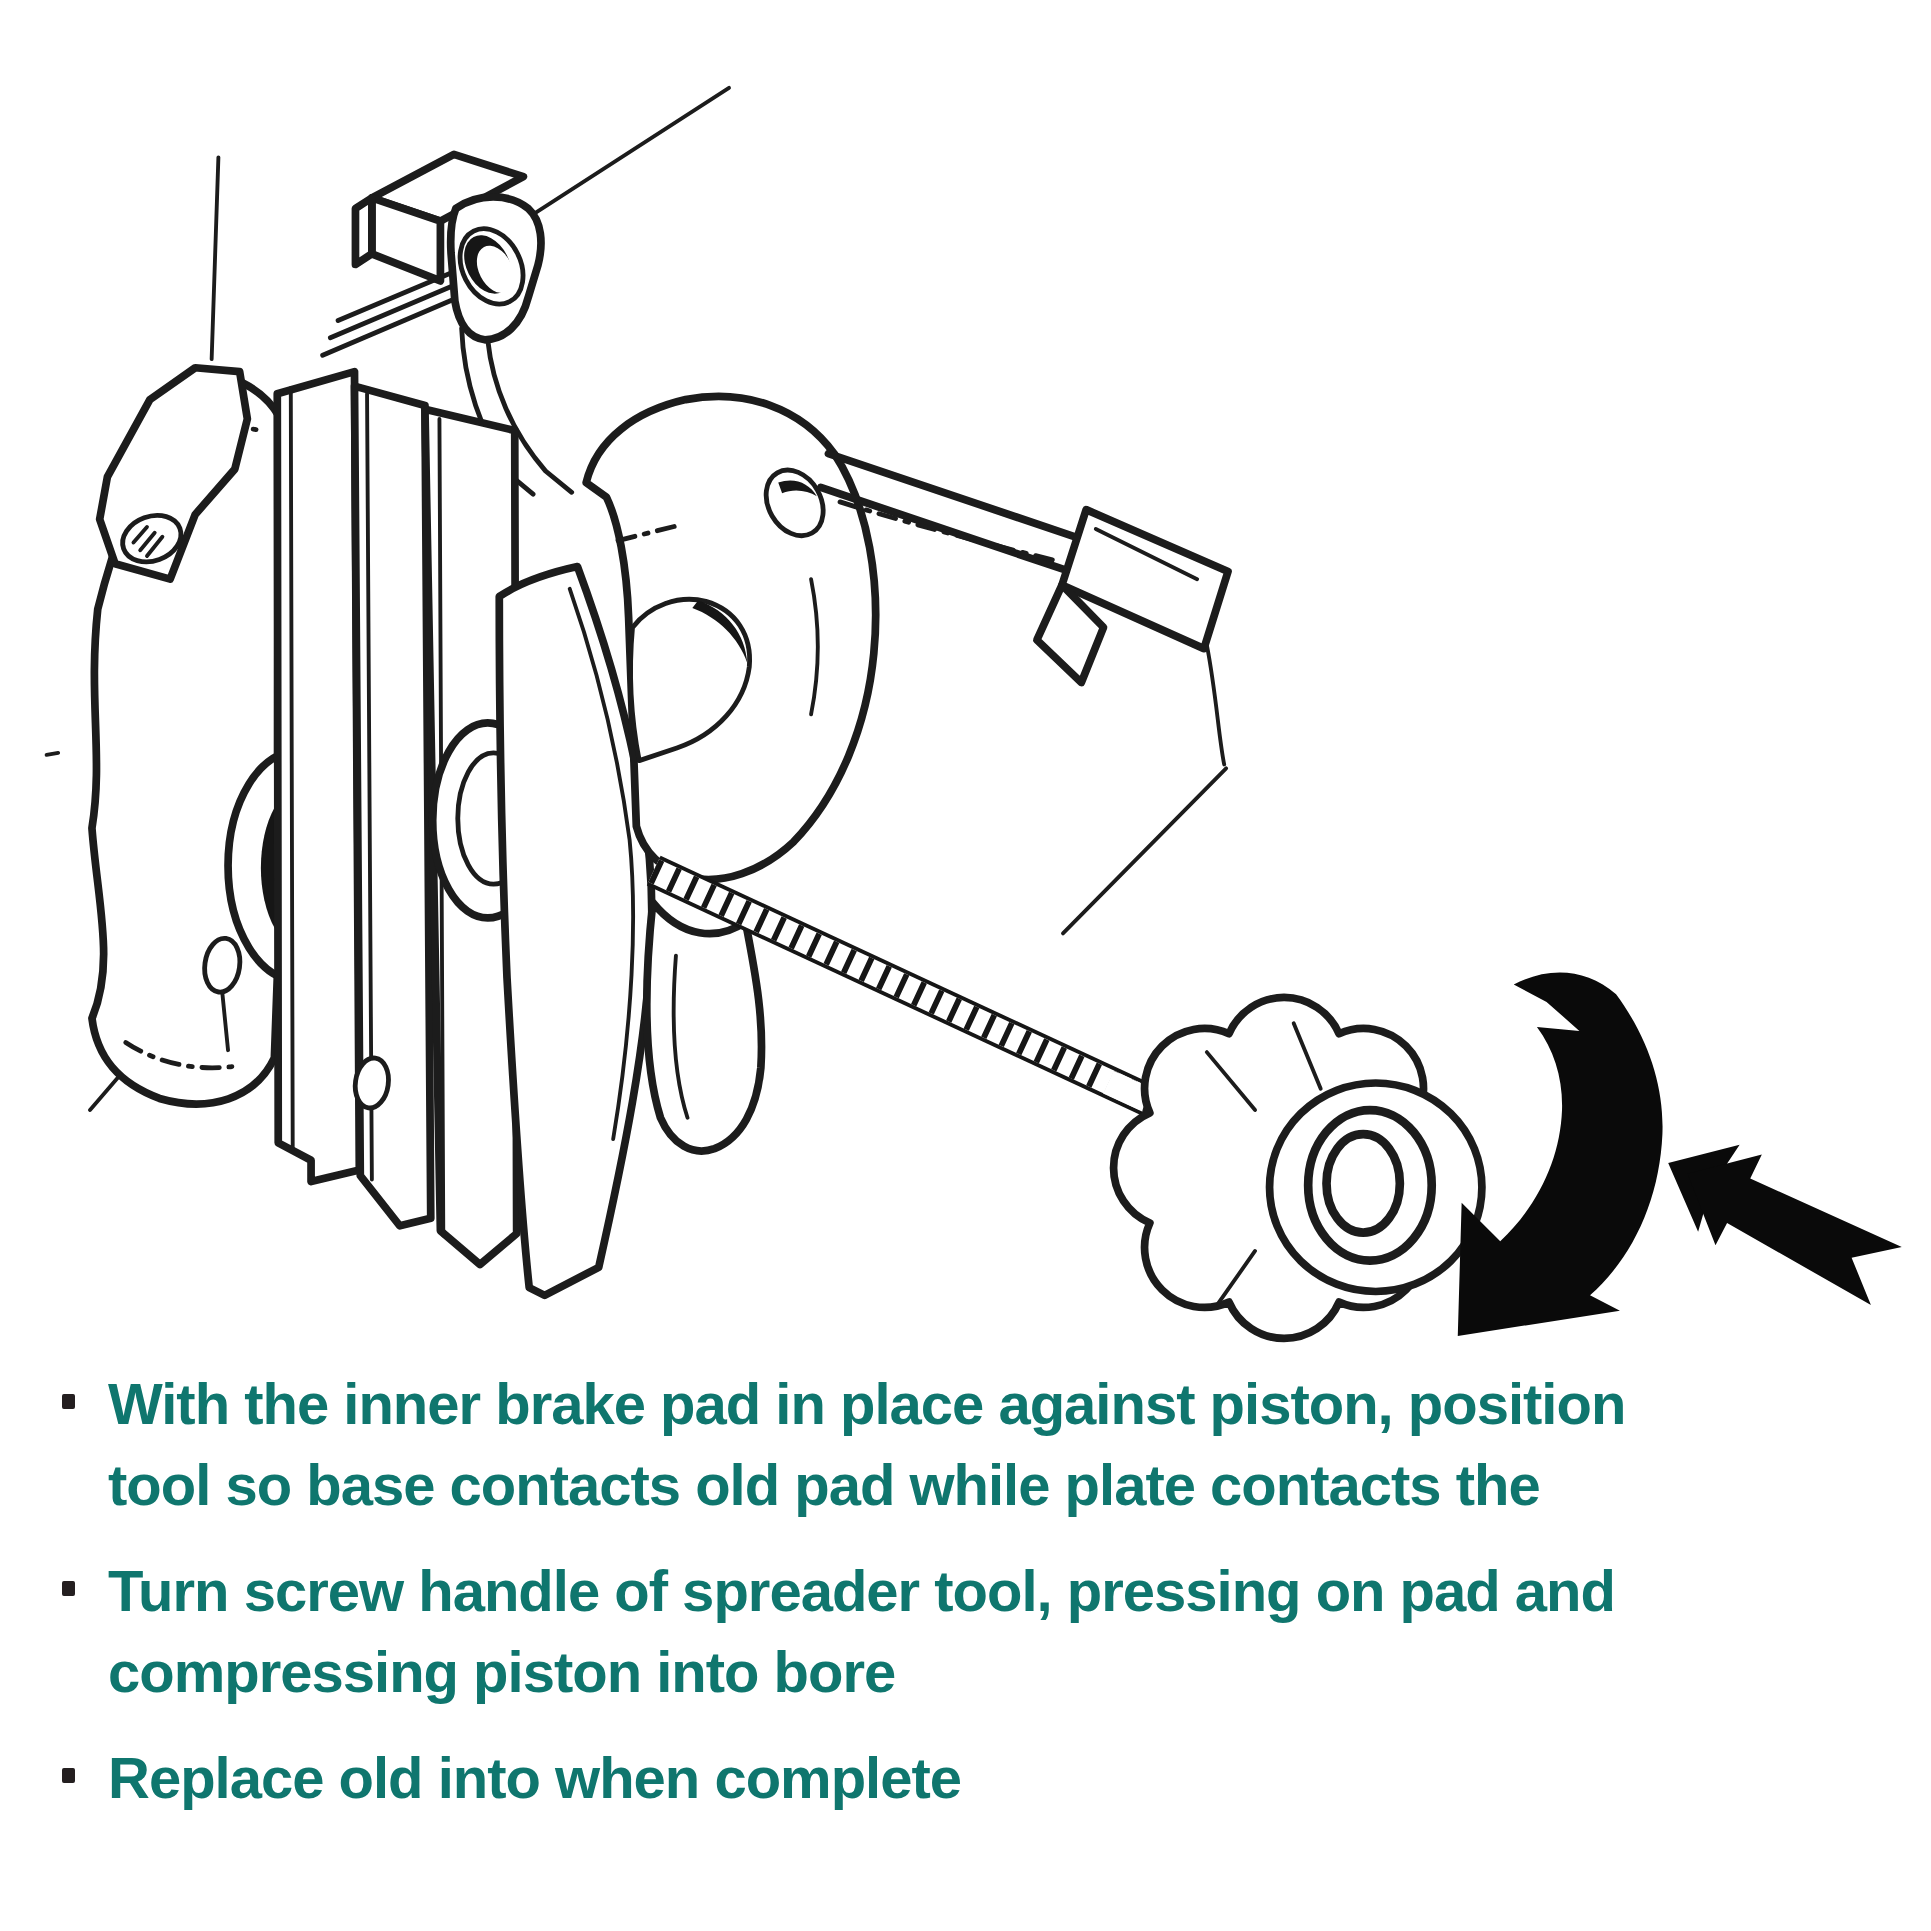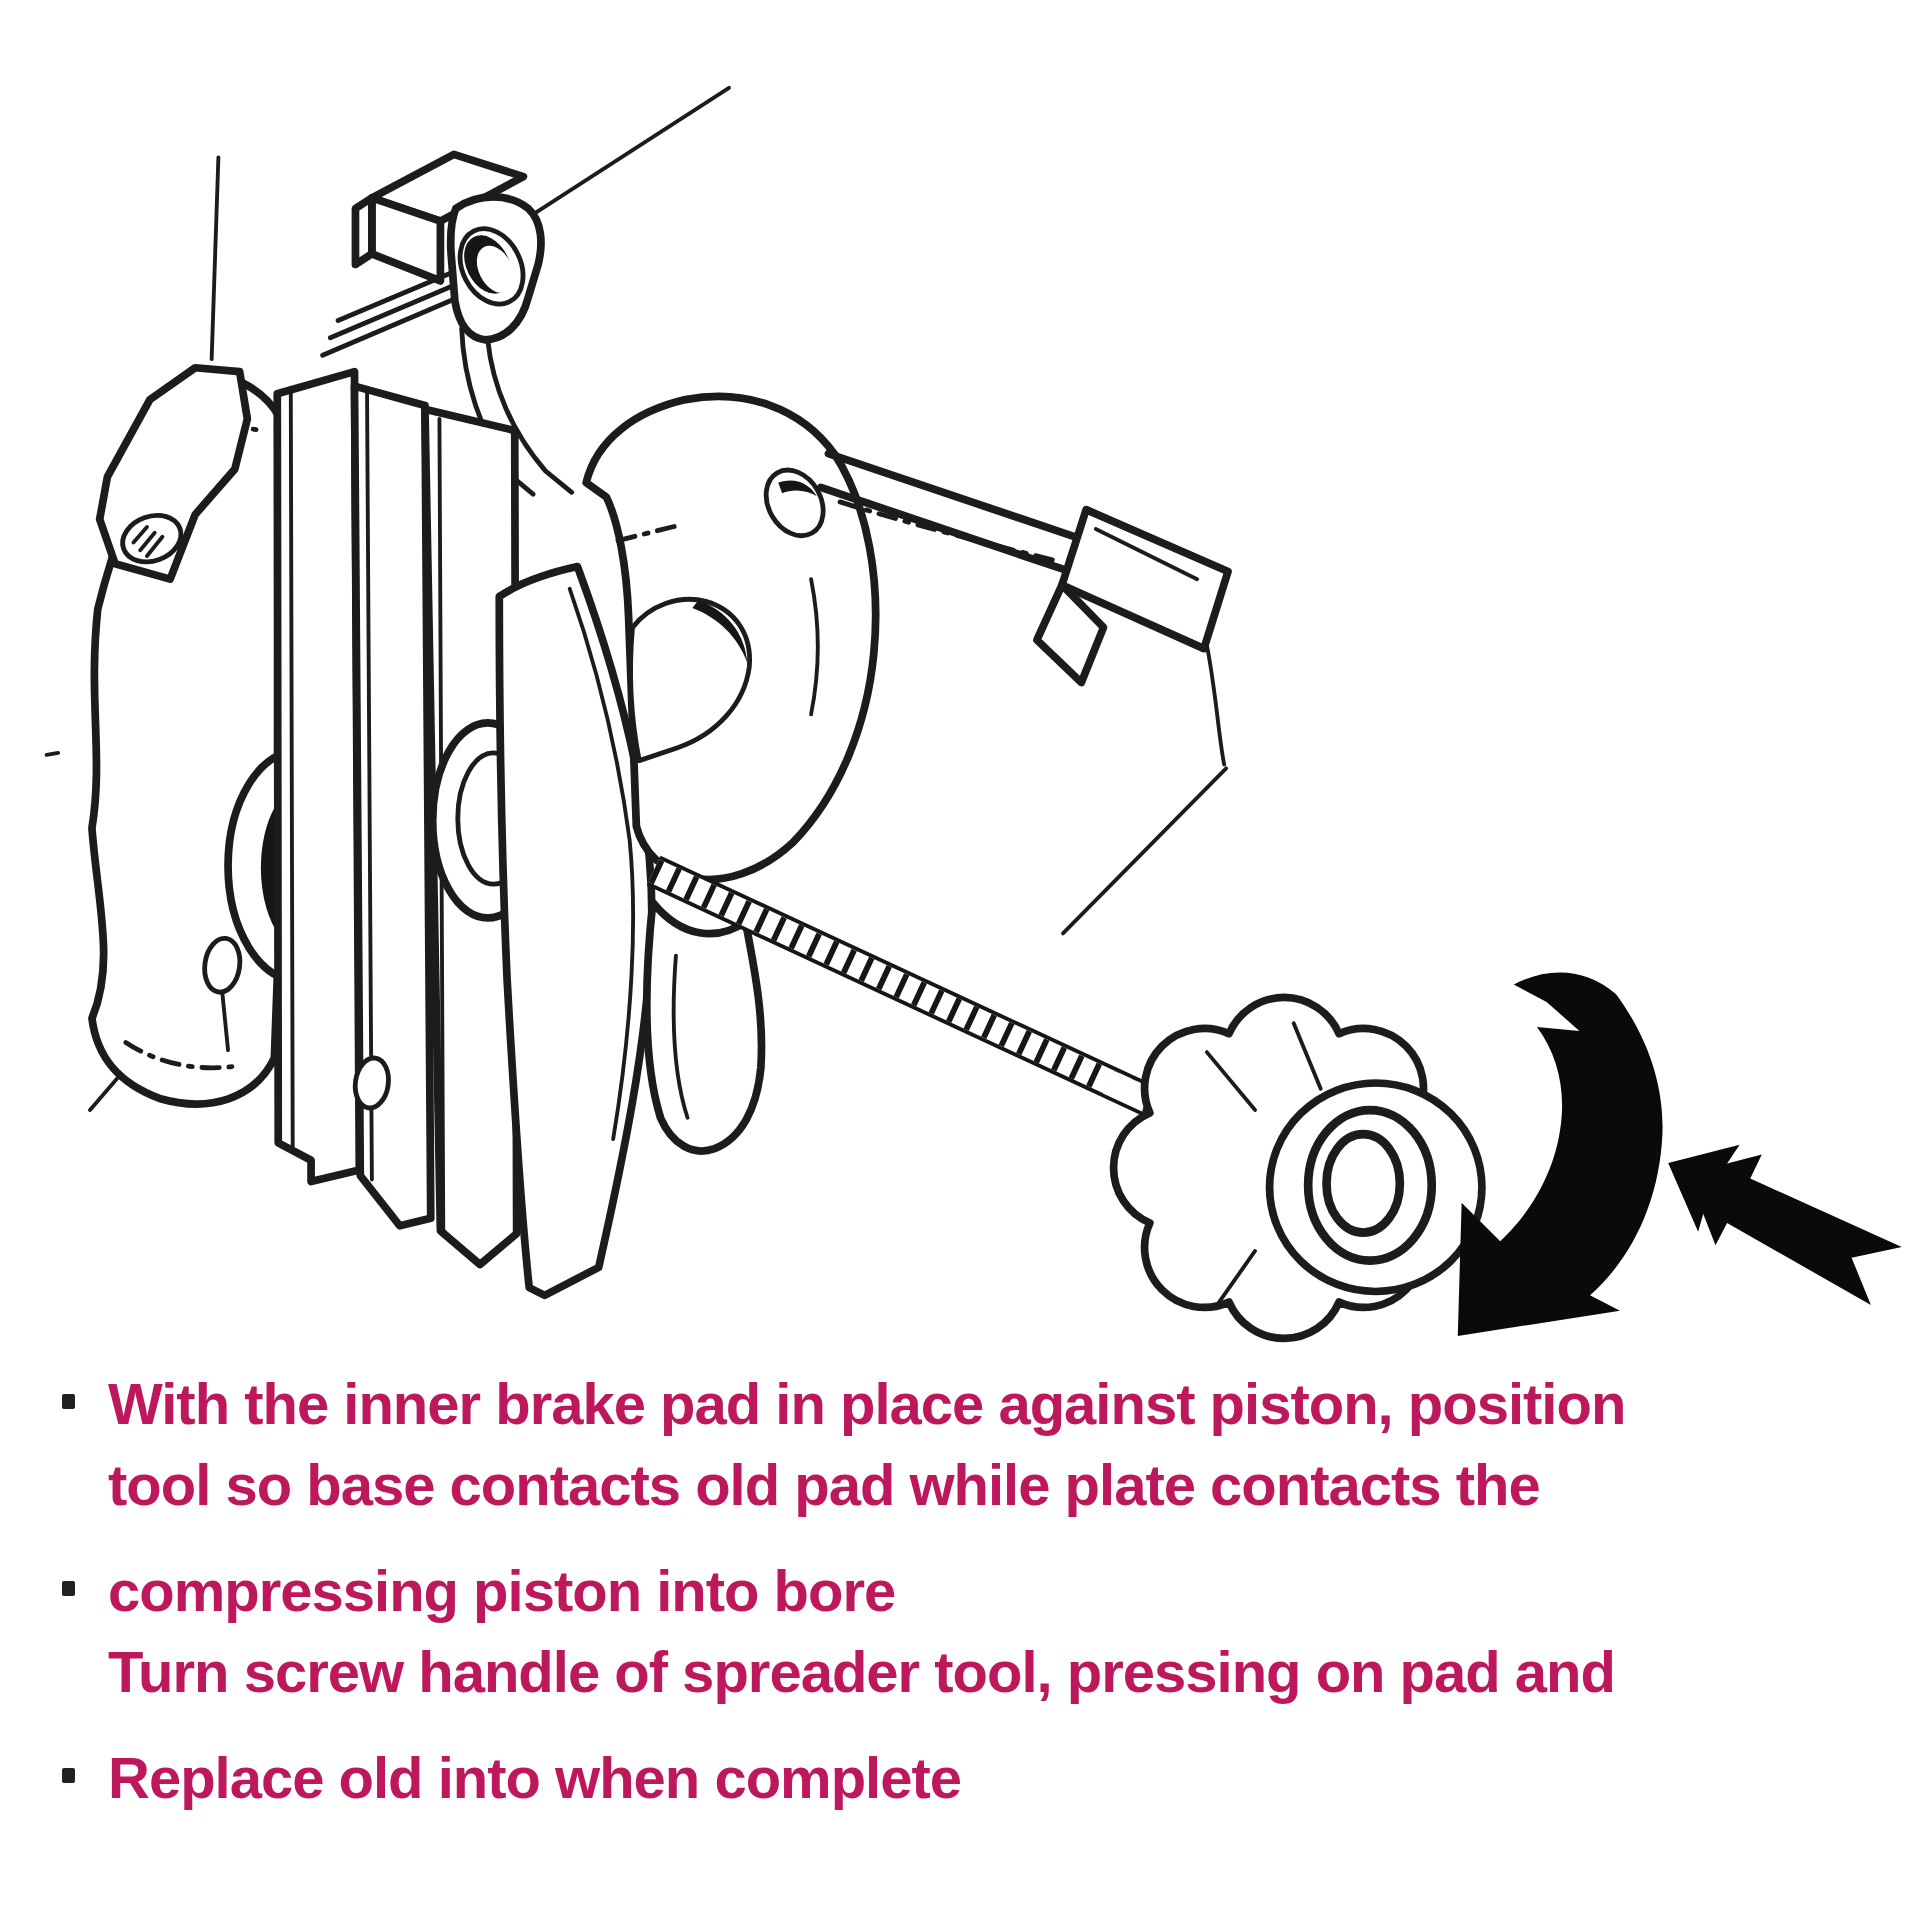--- a/index.html
+++ b/index.html
@@ -14,21 +14,21 @@
   .thin{fill:none;stroke:#1c1c1c;stroke-width:4;stroke-linecap:round;}
   .detail{fill:none;stroke:#1c1c1c;stroke-width:5;stroke-linecap:round;}
   .dashdot{fill:none;stroke:#1c1c1c;stroke-width:5;stroke-dasharray:18 10 4 10;stroke-linecap:round;}
   .darkfill{fill:#161616;stroke:none;}
   .whitefill{fill:#fff;stroke:none;}
   
   .instructions{position:absolute;left:0;top:1363px;width:1931px;}
   .item{position:relative;padding-left:108px;margin-bottom:25px;}
   .dot{position:absolute;left:62px;top:31px;width:12.6px;height:15.4px;background:#241f20;border-radius:1.9px;}
   .tline{font-weight:bold;font-size:58px;line-height:81px;letter-spacing:-1px;
-         white-space:nowrap;color:#be185d;}
+         white-space:nowrap;color:#0f766e;}
 </style>
 </head>
 <body>
 
 <div class="canvas">
 
   <div class="figure-wrap">
     <svg width="1931" height="1361" viewBox="0 0 2000 1410">
 
       <g>
@@ -162,22 +162,22 @@
   </div>
 
   <div class="instructions">
     <div class="item">
       <span class="dot"></span>
       <div class="tline">With the inner brake pad in place against piston, position</div>
       <div class="tline">tool so base contacts old pad while plate contacts the</div>
     </div>
     <div class="item">
       <span class="dot"></span>
+      <div class="tline">Turn screw handle of spreader tool, pressing on pad and</div>
       <div class="tline">compressing piston into bore</div>
-      <div class="tline">Turn screw handle of spreader tool, pressing on pad and</div>
     </div>
     <div class="item">
       <span class="dot"></span>
       <div class="tline">Replace old into when complete</div>
     </div>
   </div>
 
 </div>
 
 

